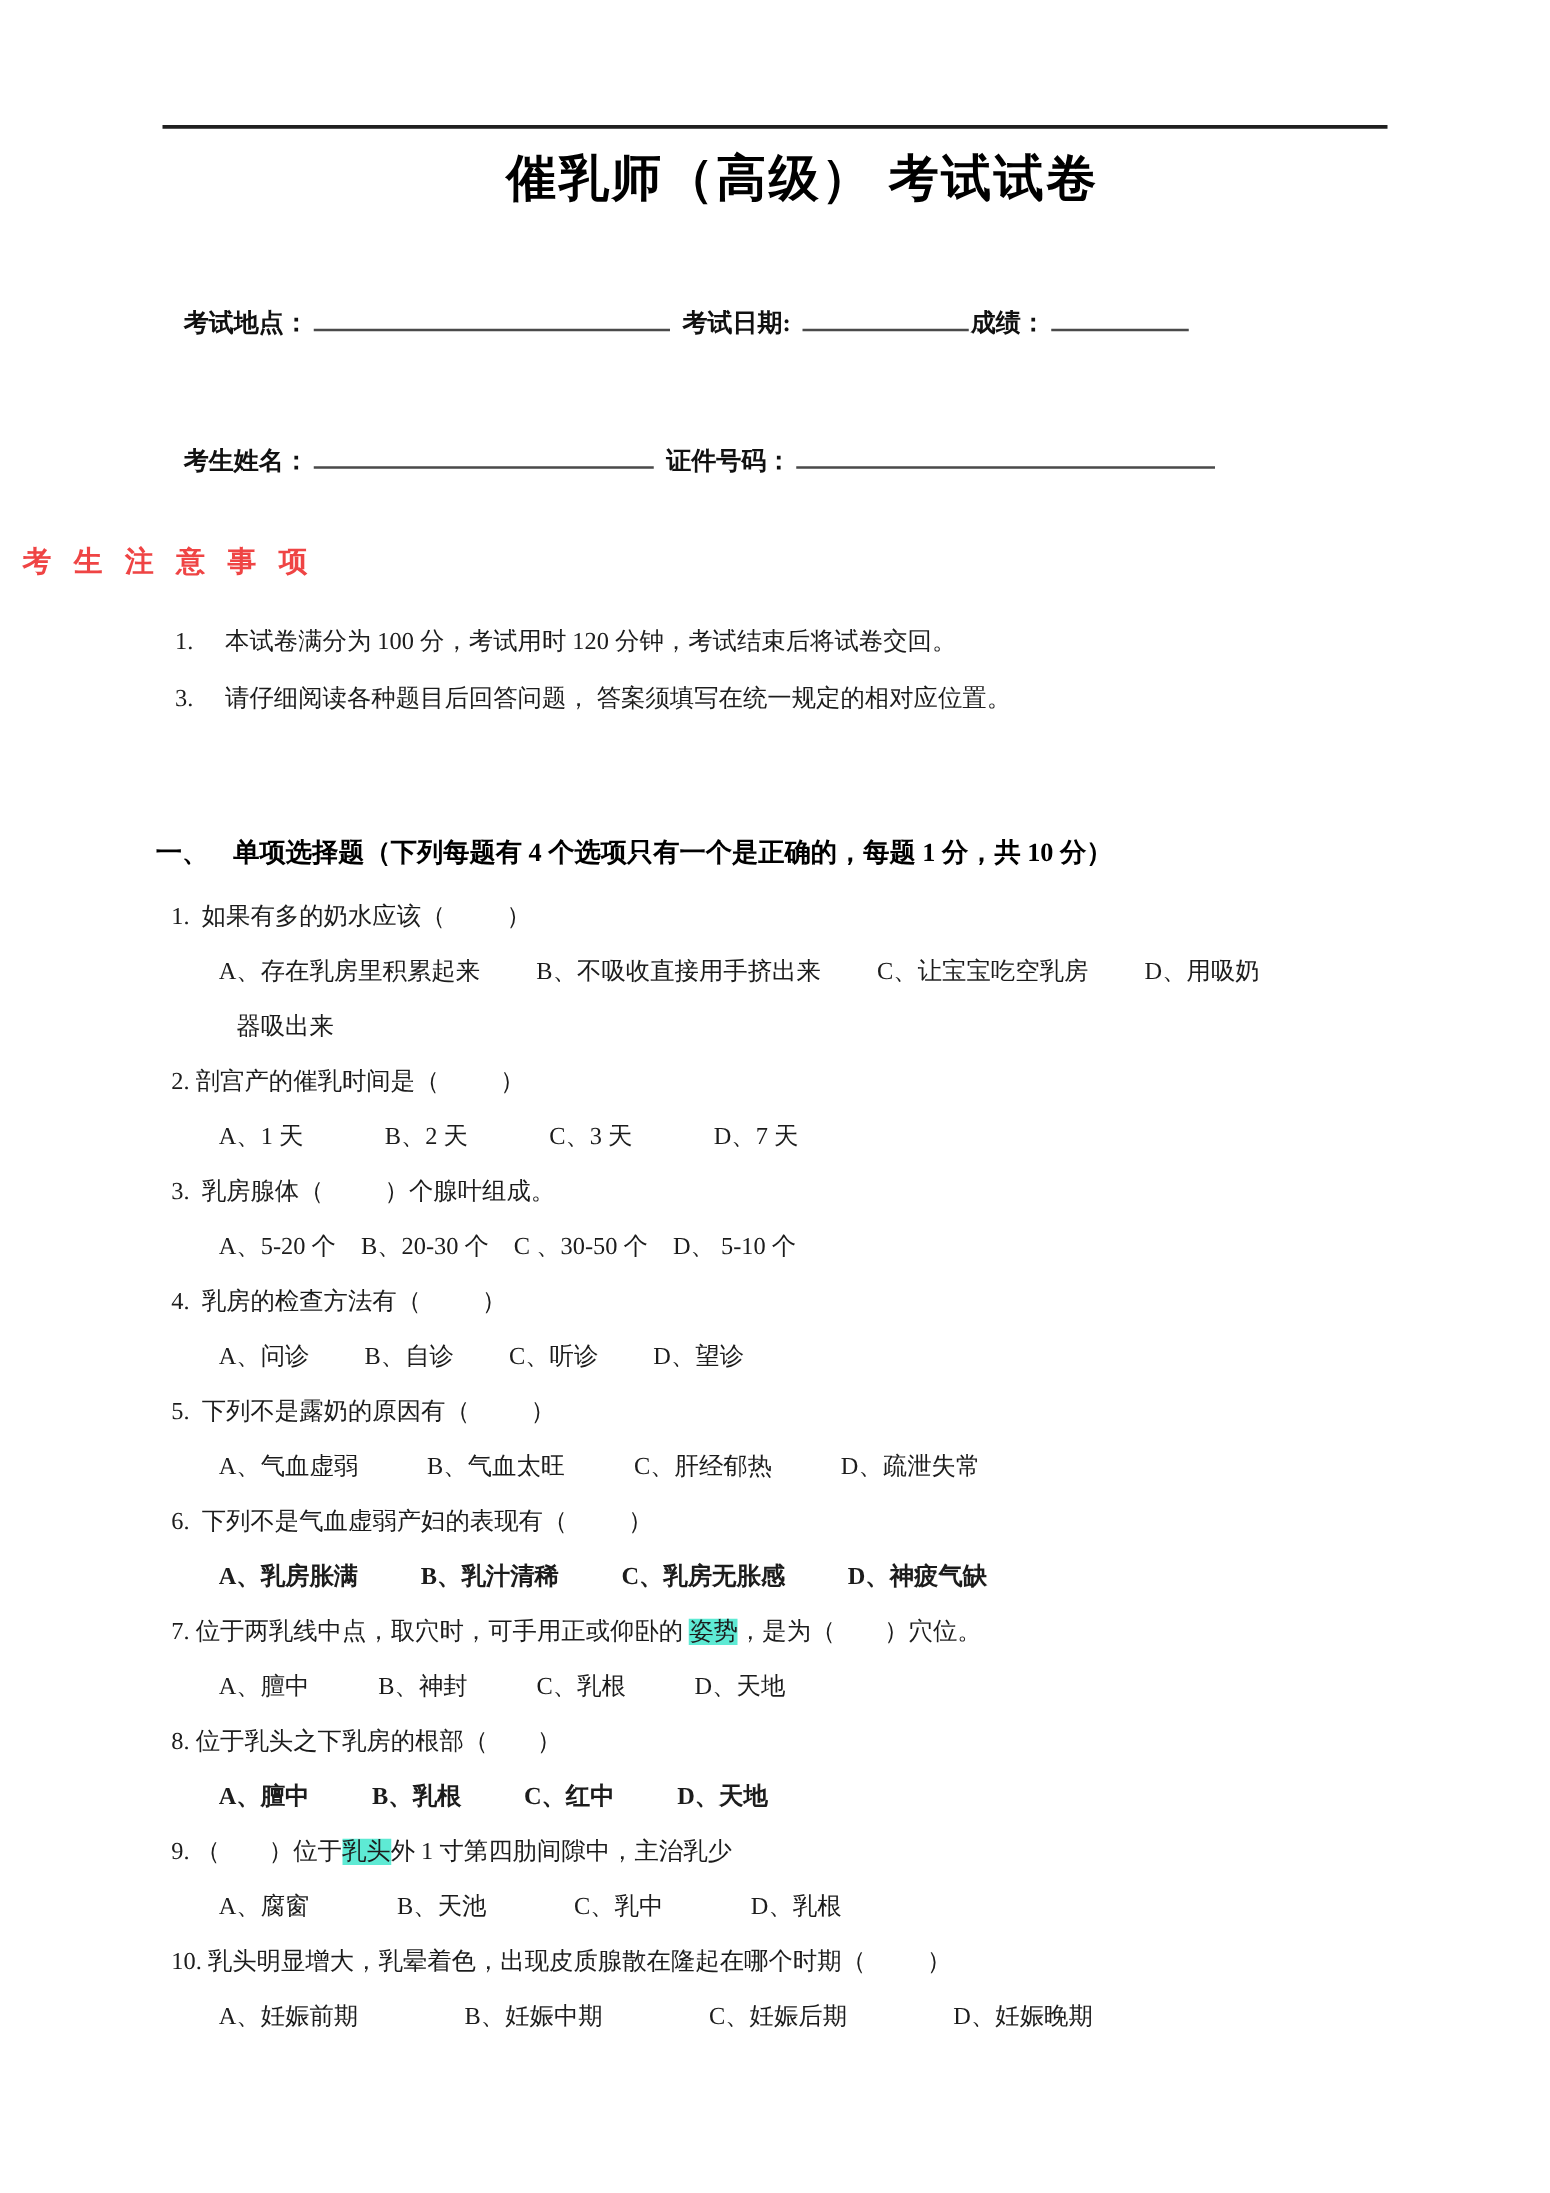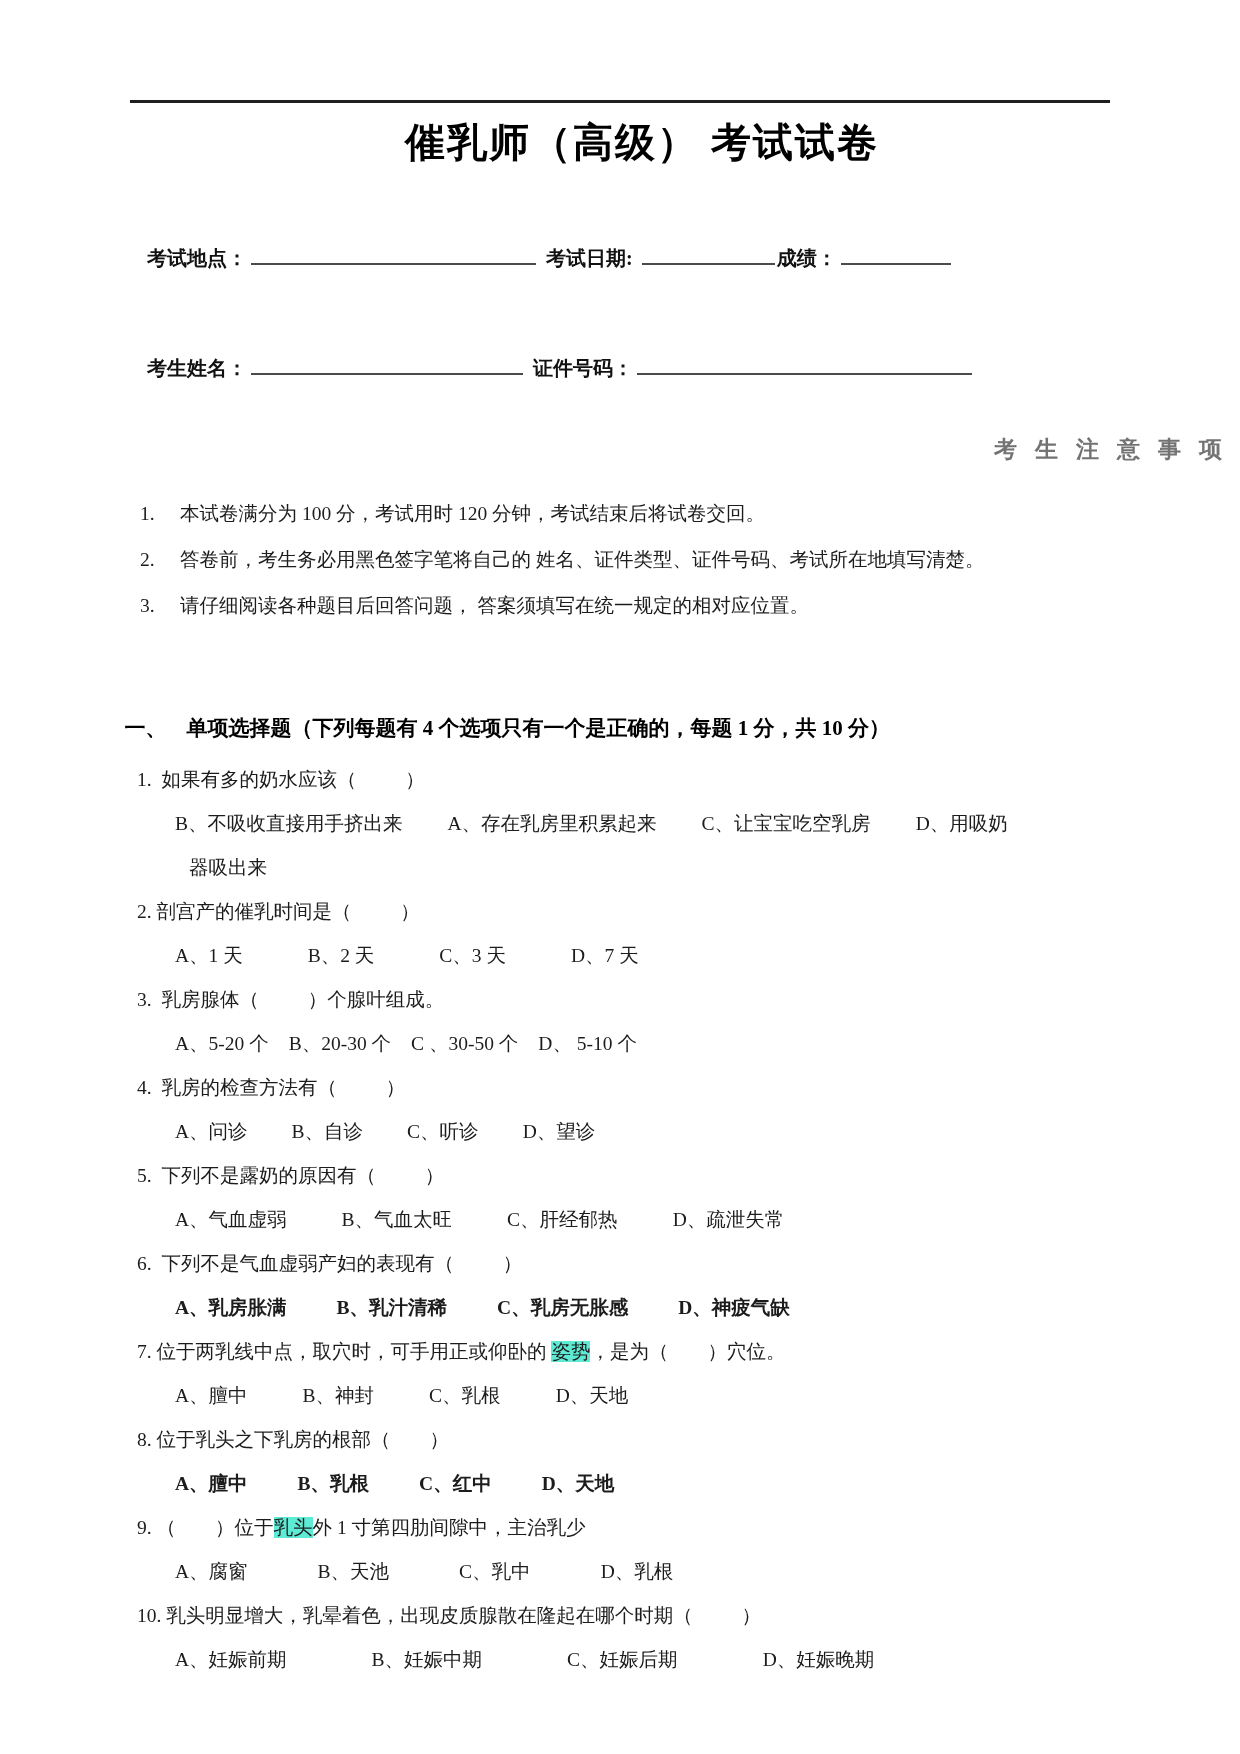--- a/index.html
+++ b/index.html
@@ -22,22 +22,22 @@
     height:4px;vertical-align:baseline;margin:0 4px;
   }
   .bl-location{width:285px;}
   .bl-date{width:133px;margin-right:0;}
   .bl-score{width:110px;}
   .bl-name{width:272px;}
   .bl-id{width:335px;}
   .sp-date{margin-left:6px;}
   .sp-score{margin-left:2px;}
   .notice-head{
-    margin:52px 0 0 0;text-align:right;font-size:23px;font-weight:bold;
-    letter-spacing:18px;text-indent:18px;color:#737373;
+    margin:52px 0 0 0;text-align:left;font-size:23px;font-weight:bold;
+    letter-spacing:18px;text-indent:18px;color:#ef4444;
   }
   .notice-list{margin:26px 0 0 140px;font-size:19.5px;}
   .notice-item{line-height:46px;white-space:pre;}
   .notice-num{display:inline-block;width:40px;}
   .section-head{
     margin:60px 0 0 114px;font-size:21px;font-weight:bold;color:#000;white-space:pre;
   }
   .section-num{display:inline-block;width:62px;}
   .questions{margin:16px 0 0 137px;font-size:19.5px;}
   .q-text{line-height:44px;white-space:pre;}
@@ -59,35 +59,34 @@
 </div>
 
 <div class="field-row row2">
   <span class="field-label">考生姓名：</span><span class="blank bl-name"></span><span class="field-label sp-date">证件号码：</span><span class="blank bl-id"></span>
 </div>
 
 <div class="notice-head">考生注意事项</div>
 
 <div class="notice-list">
   <div class="notice-item"><span class="notice-num">1.</span><span>本试卷满分为 100 分，考试用时 120 分钟，考试结束后将试卷交回。</span></div>
-  <div class="notice-item"><span class="notice-num">2.</span><span>答卷前，考生务必用黑色签字笔将自己的 姓名、证件类型、证件号码、考试所在地填写清楚。</span></div>
   <div class="notice-item"><span class="notice-num">3.</span><span>请仔细阅读各种题目后回答问题， 答案须填写在统一规定的相对应位置。</span></div>
 </div>
 
 <div class="section-head">
   <span class="section-num">一、</span><span>单项选择题（下列每题有 4 个选项只有一个是正确的，每题 1 分，共 10 分）</span>
 </div>
 
 <div class="questions">
 
   <div class="q">
     <div class="q-text"><span>1.  如果有多的奶水应该（          ）</span><span class="hl"></span><span></span></div>
     <div class="q-opts g45">
+      <span>A、存在乳房里积累起来</span>
       <span>B、不吸收直接用手挤出来</span>
-      <span>A、存在乳房里积累起来</span>
       <span>C、让宝宝吃空乳房</span>
       <span>D、用吸奶</span>
     </div>
     <div class="q-cont">器吸出来</div>
   </div>
 
   <div class="q">
     <div class="q-text"><span>2. 剖宫产的催乳时间是（          ）</span><span class="hl"></span><span></span></div>
     <div class="q-opts g65">
       <span>A、1 天</span>

